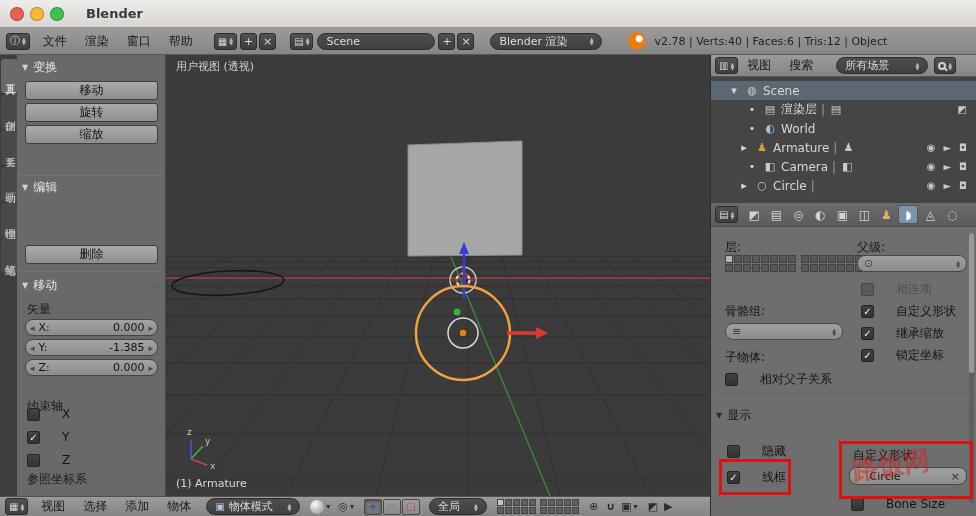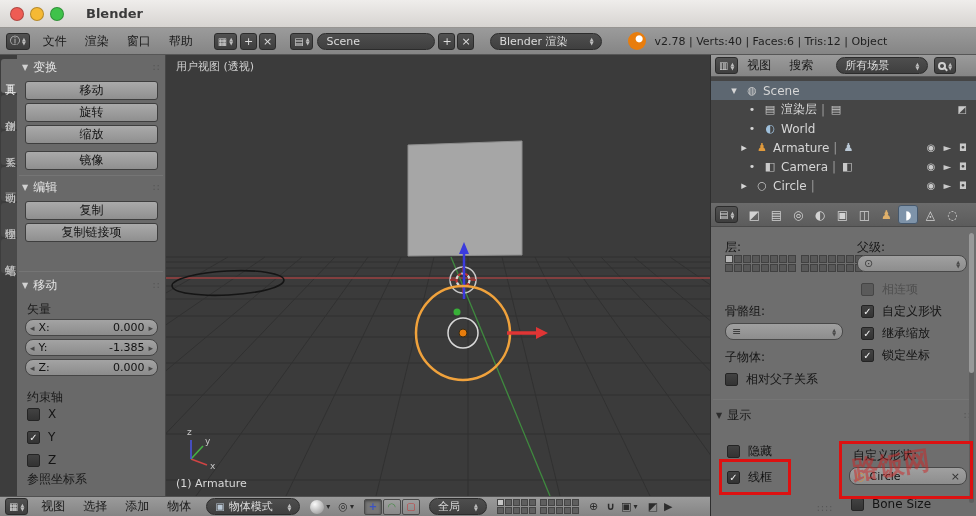--- a/index.html
+++ b/index.html
@@ -28,21 +28,21 @@
   .phdr{position:absolute;left:5px;right:5px;height:16px;color:#e4e4e4;font-size:12px;display:flex;align-items:center;gap:5px}
   .phdr .tri{font-size:8px;color:#d2d2d2}
   .phdr .dots{margin-left:auto;color:#555;font-size:10px;letter-spacing:1px}
   .pdiv{position:absolute;left:2px;right:2px;height:1px;background:#585858;border-bottom:1px solid #757575}
   .btn{position:absolute;left:8px;width:133px;height:19px;background:linear-gradient(#aaaaaa,#8f8f8f);border:1px solid #3e3e3e;border-radius:3px;color:#121212;font-size:12px;display:flex;align-items:center;justify-content:center;cursor:default}
   .numfield{position:absolute;left:8px;width:133px;height:17px;background:linear-gradient(#a3a3a3,#8c8c8c);border:1px solid #454545;border-radius:8px;display:flex;align-items:center;color:#131313;font-size:11px;padding:0 4px}
   .nfa{color:#474747;font-size:9px}
   .nfl{margin-left:4px}
   .nfv{margin-left:auto;margin-right:4px}
   .slabel{position:absolute;color:#1a1a1a;font-size:12px}
-  .cbrow{position:absolute;display:flex;align-items:center;gap:8px;color:#141414;font-size:12px}
+  .cbrow{position:absolute;display:flex;align-items:center;gap:22px;color:#141414;font-size:12px}
   .cb{width:13px;height:13px;background:linear-gradient(#424242,#333333);border:1px solid #242424;border-radius:2px;color:#efefef;font-size:10px;line-height:11px;text-align:center;flex:0 0 auto}
   .dis .cb{background:#5a5a5a;border-color:#454545}
   .dis span.lbl{color:#4f4f4f}
   
   #outliner{position:absolute;left:710px;top:55px;width:266px;height:148px;background:#454545;border-left:1px solid #2e2e2e;overflow:hidden}
   #outliner .hdr{position:absolute;left:0;top:0;width:266px;height:22px}
   .orow{position:absolute;left:0;width:266px;height:19px;display:flex;align-items:center;color:#d6d6d6;font-size:12px;gap:4px}
   .orow.sel{background:#5d6771}
   .oi{font-size:11px;width:14px;text-align:center;flex:0 0 auto}
   .osep{color:#9a9a9a}
@@ -129,29 +129,27 @@
 
   <div id="toolshelf">
     <div class="phdr" style="top:4px">
         <span class="tri">▼</span>
         <span>变换</span>
         <span class="dots">∷</span>
       </div>
     <div class="btn" style="top:26px">移动</div>
     <div class="btn" style="top:48px">旋转</div>
     <div class="btn" style="top:70px">缩放</div>
-    <div class="btn" style="top:96px">镜像</div>
     <div class="pdiv" style="top:120px"></div>
     <div class="phdr" style="top:124px">
         <span class="tri">▼</span>
         <span>编辑</span>
         <span class="dots">∷</span>
       </div>
-    <div class="btn" style="top:146px">复制</div>
-    <div class="btn" style="top:168px">复制链接项</div>
+    <div class="btn" style="top:190px">删除</div>
     <div class="pdiv" style="top:216px"></div>
     <div class="phdr" style="top:222px">
         <span class="tri">▼</span>
         <span>移动</span>
         <span class="dots">∷</span>
       </div>
     <div class="slabel" style="top:246px;left:10px">矢量</div>
     <div class="numfield" style="top:264px">
         <span class="nfa">◂</span>
         <span class="nfl">X:</span>
@@ -163,21 +161,21 @@
         <span class="nfl">Y:</span>
         <span class="nfv">-1.385</span>
         <span class="nfa">▸</span>
       </div>
     <div class="numfield" style="top:304px">
         <span class="nfa">◂</span>
         <span class="nfl">Z:</span>
         <span class="nfv">0.000</span>
         <span class="nfa">▸</span>
       </div>
-    <div class="slabel" style="top:334px;left:10px">约束轴</div>
+    <div class="slabel" style="top:343px;left:10px">约束轴</div>
     <div class="cbrow" style="top:352px;left:10px">
         <span class="cb"></span>
         <span class="lbl">X</span>
       </div>
     <div class="cbrow" style="top:375px;left:10px">
         <span class="cb">✓</span>
         <span class="lbl">Y</span>
       </div>
     <div class="cbrow" style="top:398px;left:10px">
         <span class="cb"></span>

